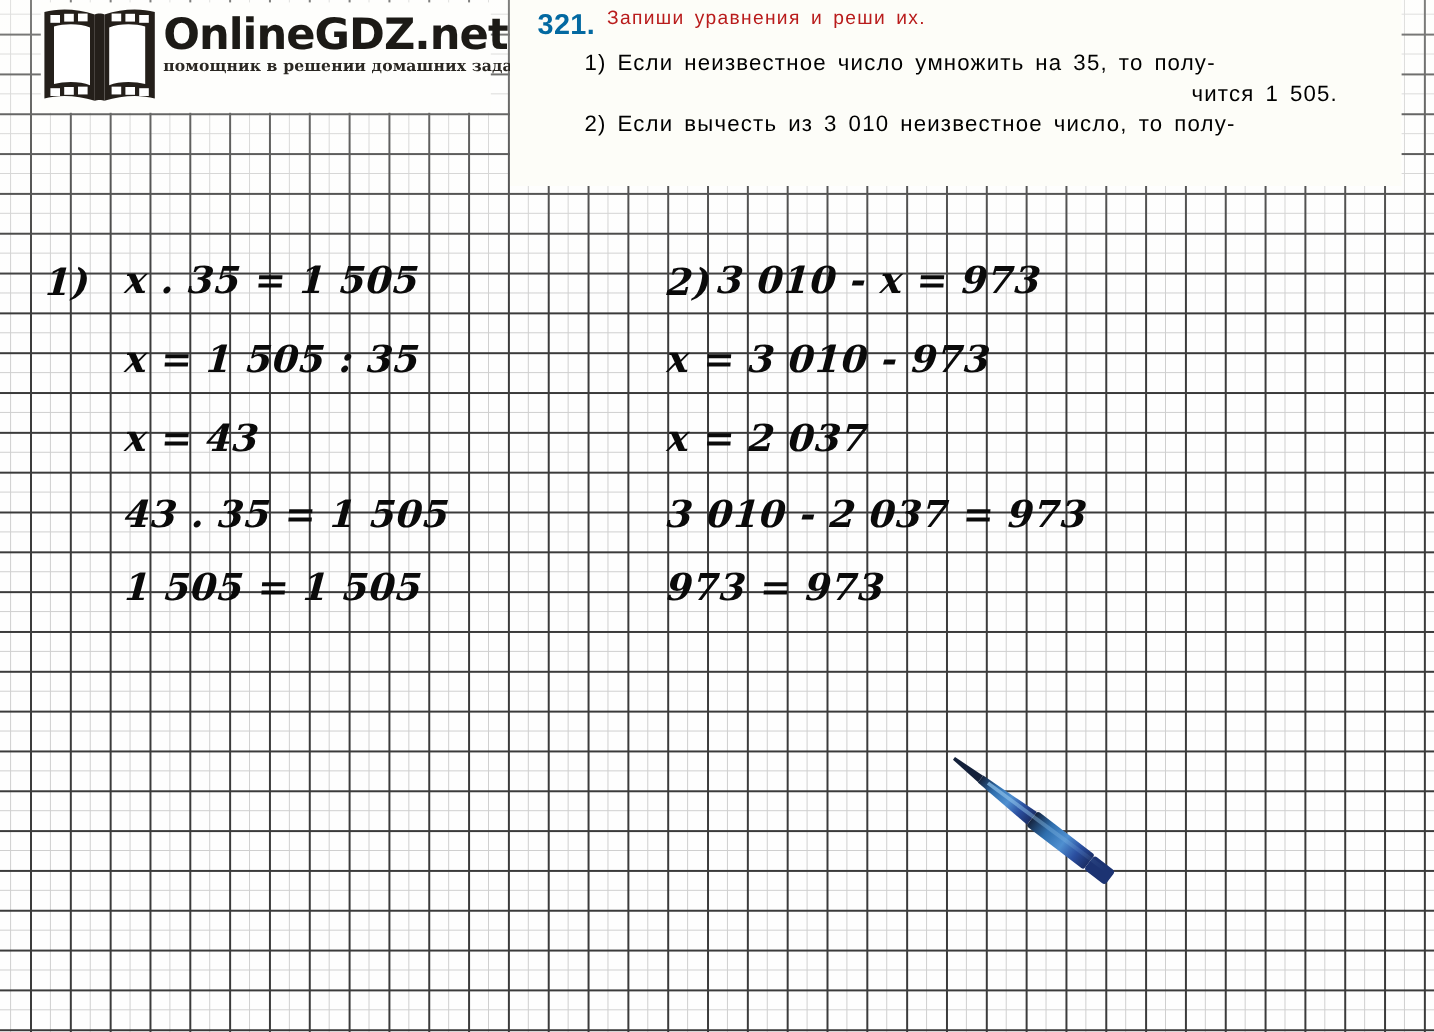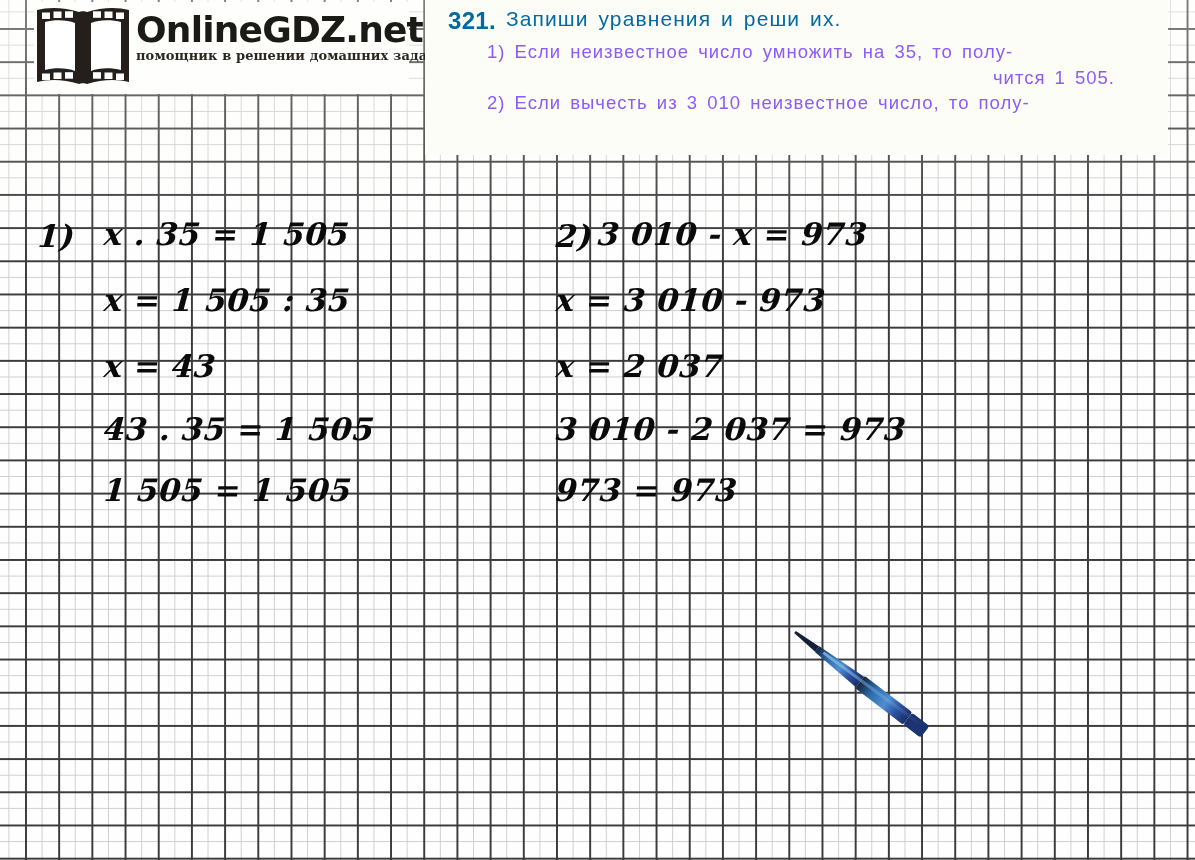--- a/index.html
+++ b/index.html
@@ -68,33 +68,33 @@
     color: #0369a1;
     font-weight: bold;
     font-size: 24px;
     letter-spacing: 0.3px;
     flex: 0 0 auto;
     padding-left: 3px;
     line-height: 1.25;
     margin-left: 20px;
   }
   .task-title {
-    font-size: 21px;
-    color: #0369a1;
+    font-size: 16px;
+    color: #b91c1c;
     letter-spacing: 1.1px;
     word-spacing: 3px;
     line-height: 1.25;
   }
   .task-items {
     margin-top: 3px;
     padding-left: 62px;
   }
   .task-item {
     font-size: 18.5px;
-    color: #8b5cf6;
+    color: #000000;
     letter-spacing: 1.0px;
     word-spacing: 3px;
     line-height: 1.38;
     text-align: justify;
     width: 628px;
   }
   .task-item .cont {
     display: block;
     text-align: right;
   }

